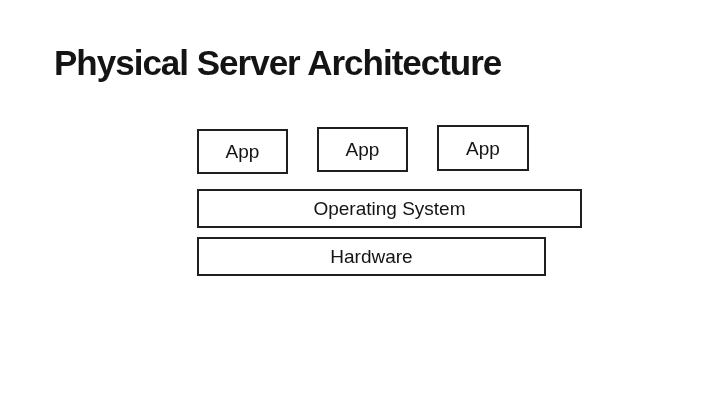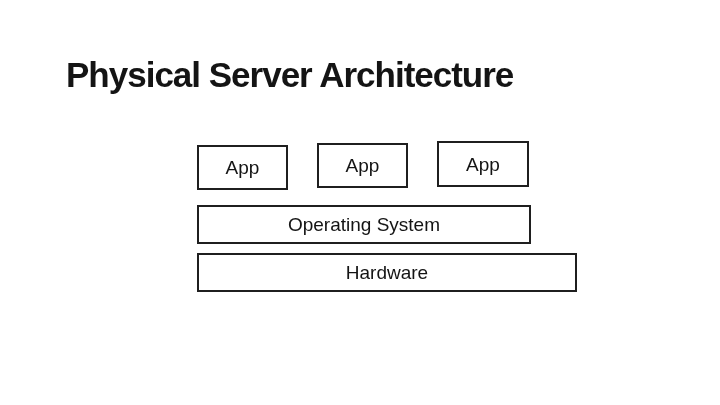--- a/index.html
+++ b/index.html
@@ -12,45 +12,44 @@
     width: 720px;
     height: 405px;
     background: var(--bg, #ffffff);
     font-family: "Liberation Sans", sans-serif;
     overflow: hidden;
   }
   .title {
     position: absolute;
     left: 54px;
     top: 44px;
-    margin: 12px;
+    margin: 0;
     font-size: 35px;
     line-height: 1.1;
     font-weight: 700;
     letter-spacing: -1px;
     color: var(--text, #141414);
   }
   .box {
     position: absolute;
     box-sizing: border-box;
     background: var(--boxfill, #ffffff);
     border: 2px solid var(--border, #1f1f1f);
     display: flex;
     align-items: center;
     justify-content: center;
     color: var(--text, #141414);
     font-size: 19px;
     line-height: 1;
-    margin-top: 16px;
   }
   .app-1 { left: 197px; top: 129px; width: 91px; height: 45px; }
   .app-2 { left: 317px; top: 127px; width: 91px; height: 45px; }
   .app-3 { left: 437px; top: 125px; width: 92px; height: 46px; }
-  .os-box { left: 197px; top: 189px; width: 334px; height: 39px; }
-  .hw-box { left: 197px; top: 237px; width: 380px; height: 39px; }
+  .os-box { left: 197px; top: 189px; width: 385px; height: 39px; }
+  .hw-box { left: 197px; top: 237px; width: 349px; height: 39px; }
   .watermark {
     position: absolute;
     right: 12px;
     bottom: 10px;
     font-size: 15px;
     color: var(--watermark, #c8c8c8);
     letter-spacing: 0.5px;
   }
 </style>
 </head>

